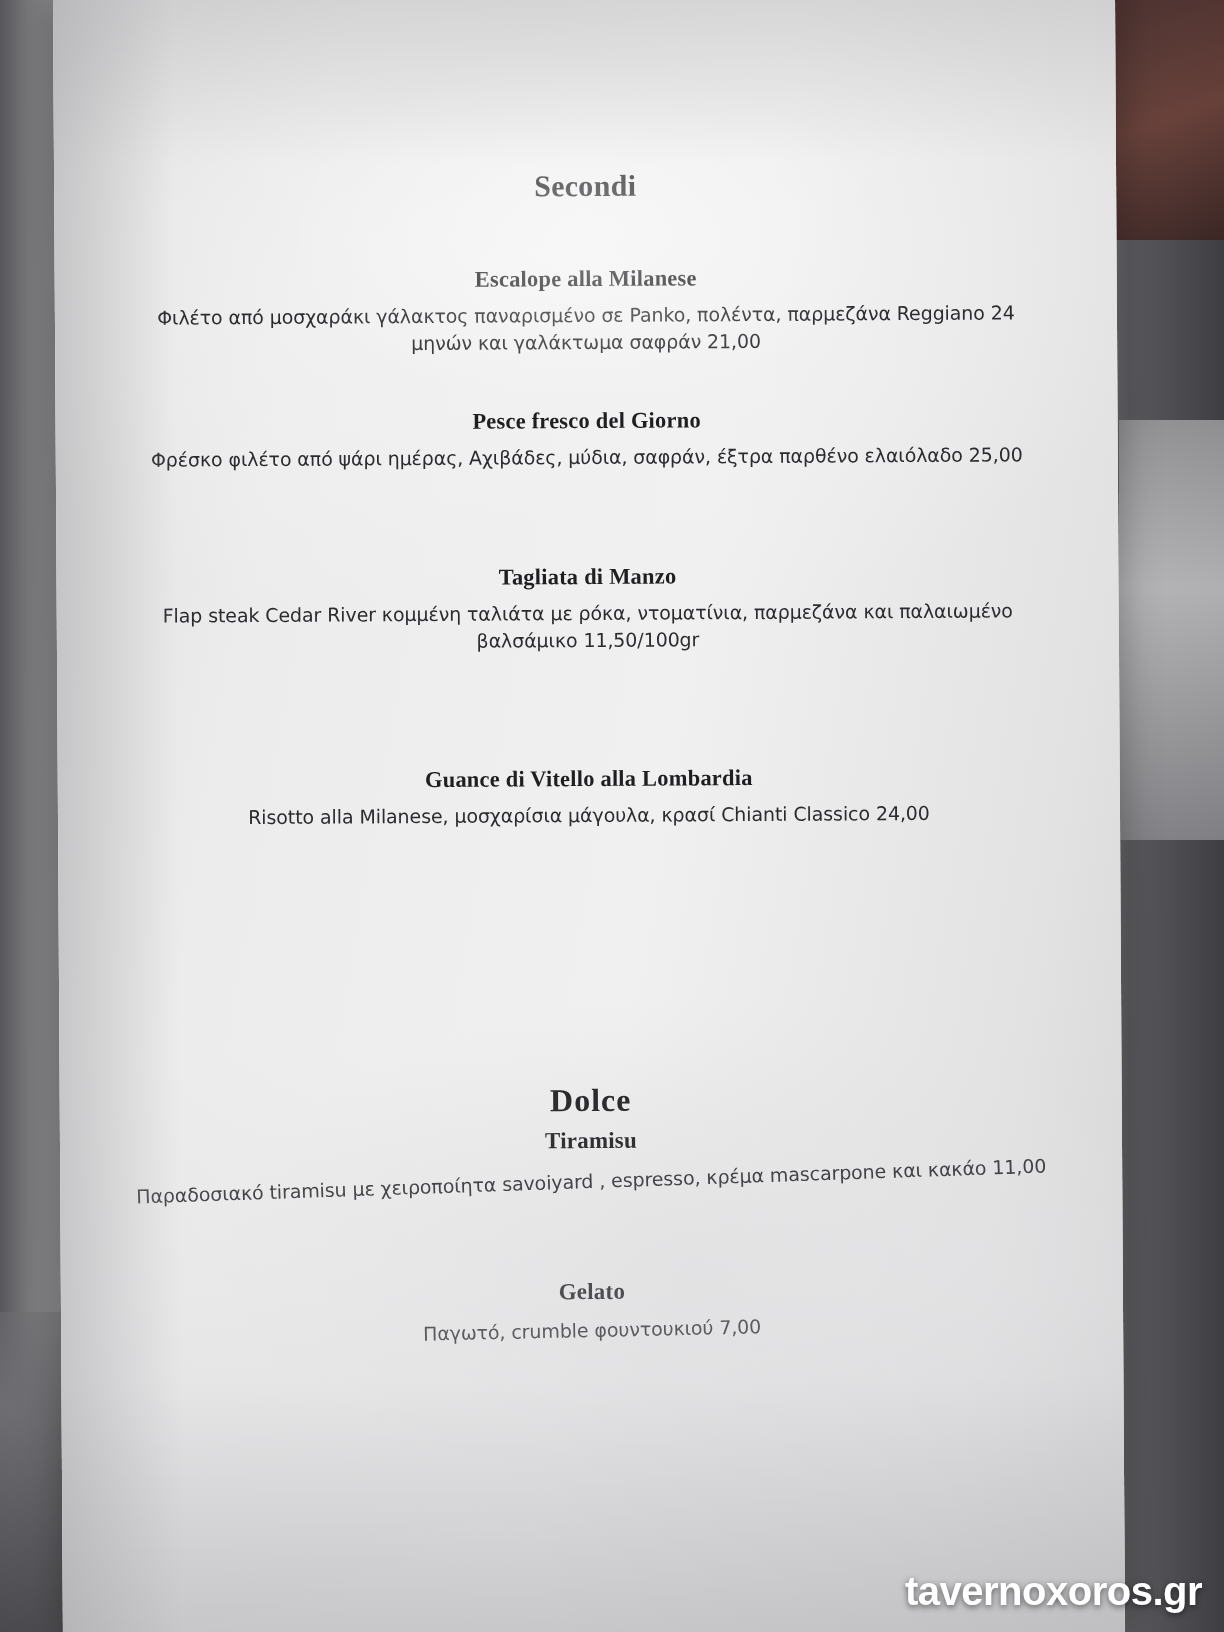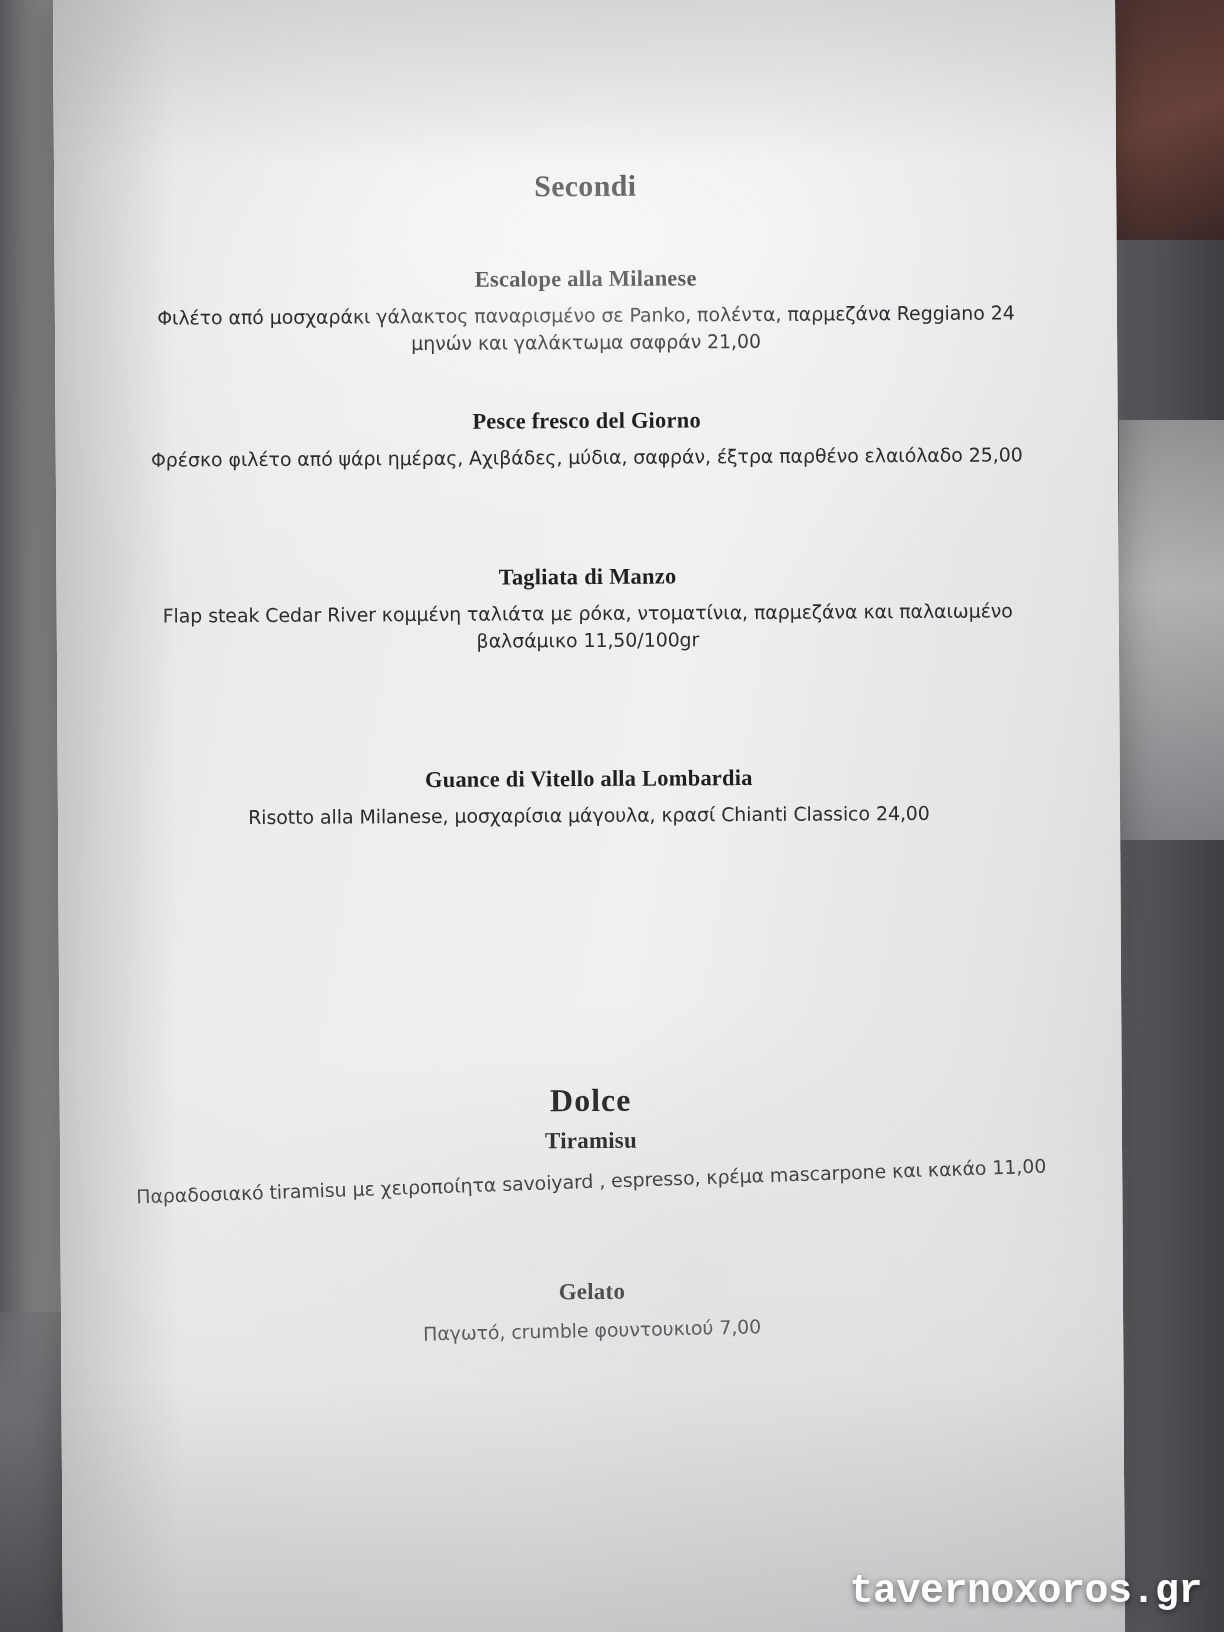--- a/index.html
+++ b/index.html
@@ -167,21 +167,21 @@
     left: 220px; top: 60px;
     width: 620px; height: 360px;
     background: radial-gradient(ellipse at center, rgba(255,255,255,0.45) 0%, rgba(255,255,255,0) 70%);
     pointer-events: none;
   }
 
   .watermark {
     position: absolute;
     right: 22px;
     bottom: 18px;
-    font-family: Liberation Mono, monospace;
+    font-family: Liberation Sans, sans-serif;
     font-weight: bold;
     font-size: 40px;
     color: #ffffff;
     text-shadow: 0 2px 6px rgba(0,0,0,0.55);
     letter-spacing: -0.5px;
     z-index: 40;
   }
 </style>
 </head>
 <body>

